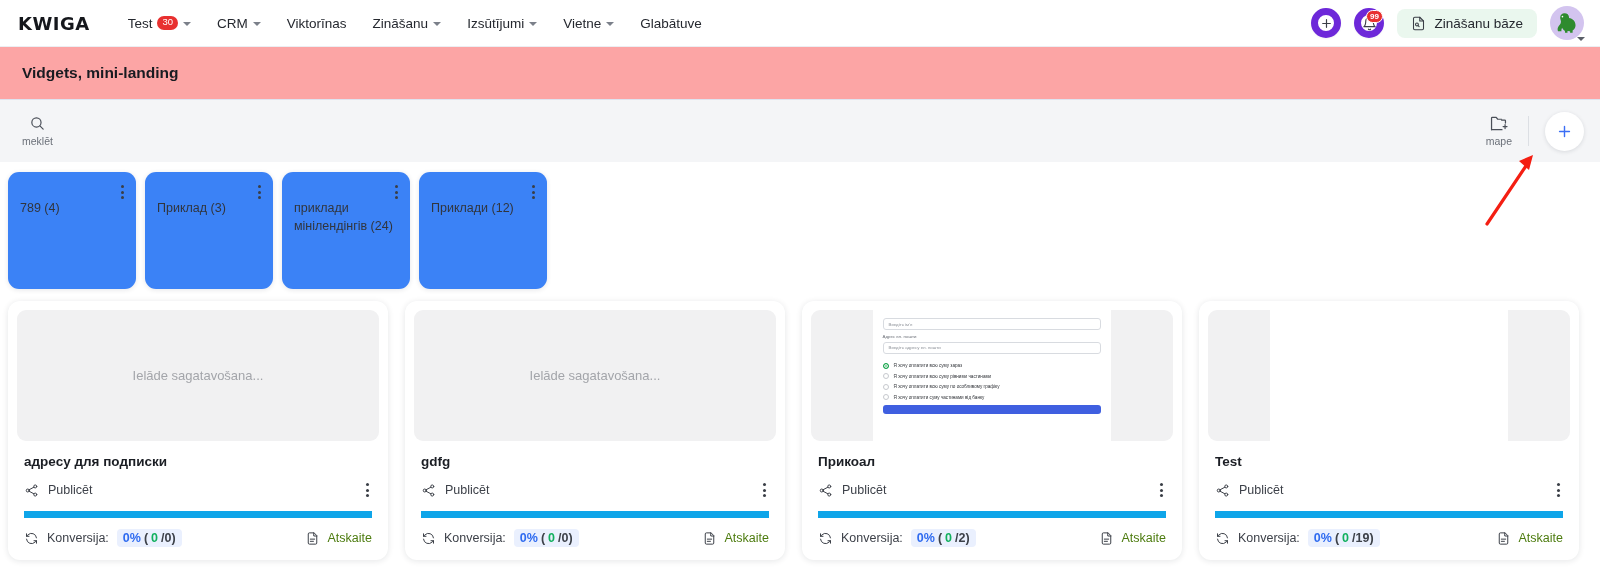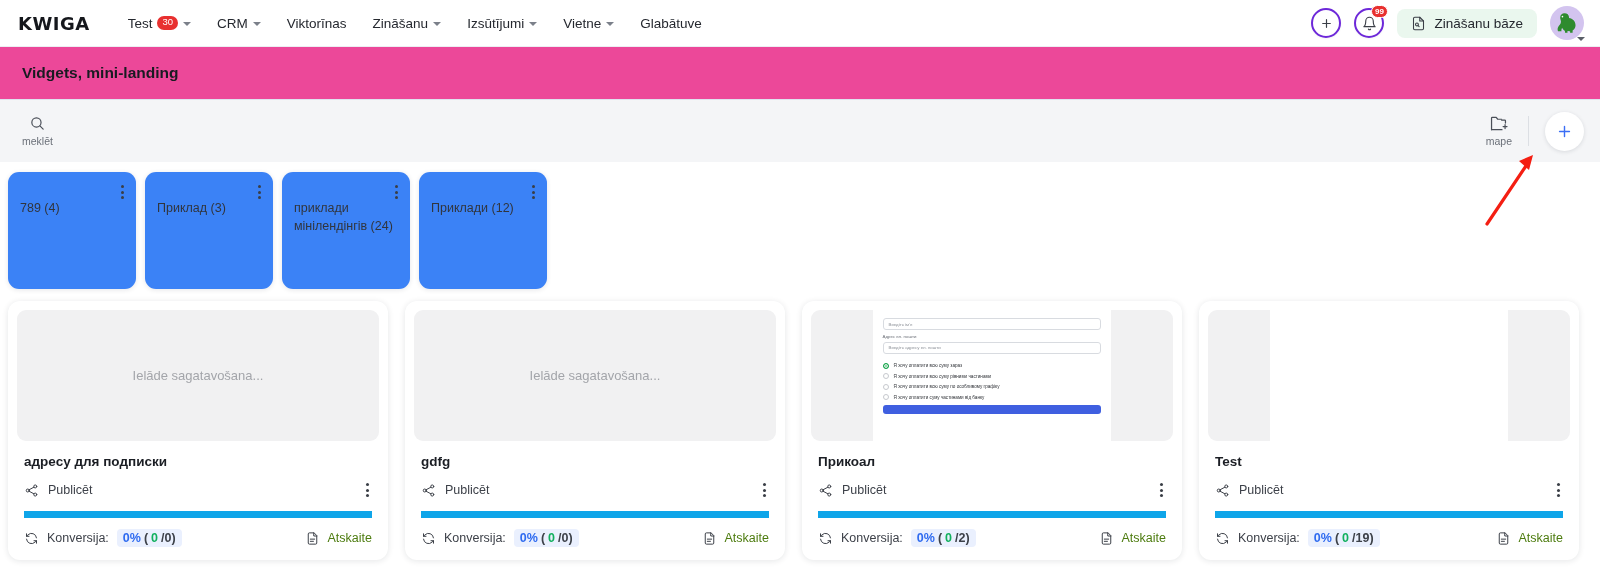--- a/index.html
+++ b/index.html
@@ -45,21 +45,21 @@
     width: 0; height: 0; border-left: 4px solid transparent;
     border-right: 4px solid transparent; border-top: 4.5px solid #7b808a;
     margin-top: 2px;
   }
   .nav-right {
     margin-left: auto; display: flex; align-items: center; gap: 13px;
     padding-right: 2px;
   }
   .round-btn {
     width: 30px; height: 30px; border-radius: 50%;
-    background: #fff; border: 2px solid #6d28d9;
+    background: #fff; border: 7px solid #6d28d9;
     display: flex; align-items: center; justify-content: center;
     cursor: pointer; color: #3b3f47;
     box-shadow: 0 1px 2px rgba(16,24,40,.05);
   }
   .bell-wrap { position: relative; }
   .bell-badge {
     position: absolute; top: -5px; right: -6px;
     background: #e8302f; color: #fff; font-size: 8px; font-weight: 700;
     border-radius: 999px; padding: 1.5px 3.5px; line-height: 1;
     border: 1.5px solid #fff;
@@ -78,21 +78,21 @@
   }
   .avatar-chev {
     position: absolute; right: -1px; bottom: -1px;
     width: 0; height: 0; border-left: 4px solid transparent;
     border-right: 4px solid transparent; border-top: 4.5px solid #5a5f68;
   }
 
   
   .page-head {
     height: 53px; display: flex; align-items: center;
-    padding-left: 22px; background: #ec4899;
+    padding-left: 22px; background: #fca5a5;
     border-bottom: 1px solid #dfe3ef;
   }
   .page-title { font-size: 15.5px; font-weight: 700; color: #181b21; }
 
   
   .toolbar {
     height: 62px; background: #f4f5f7;
     display: flex; align-items: center;
     padding: 0 16px 0 22px;
     position: relative;

